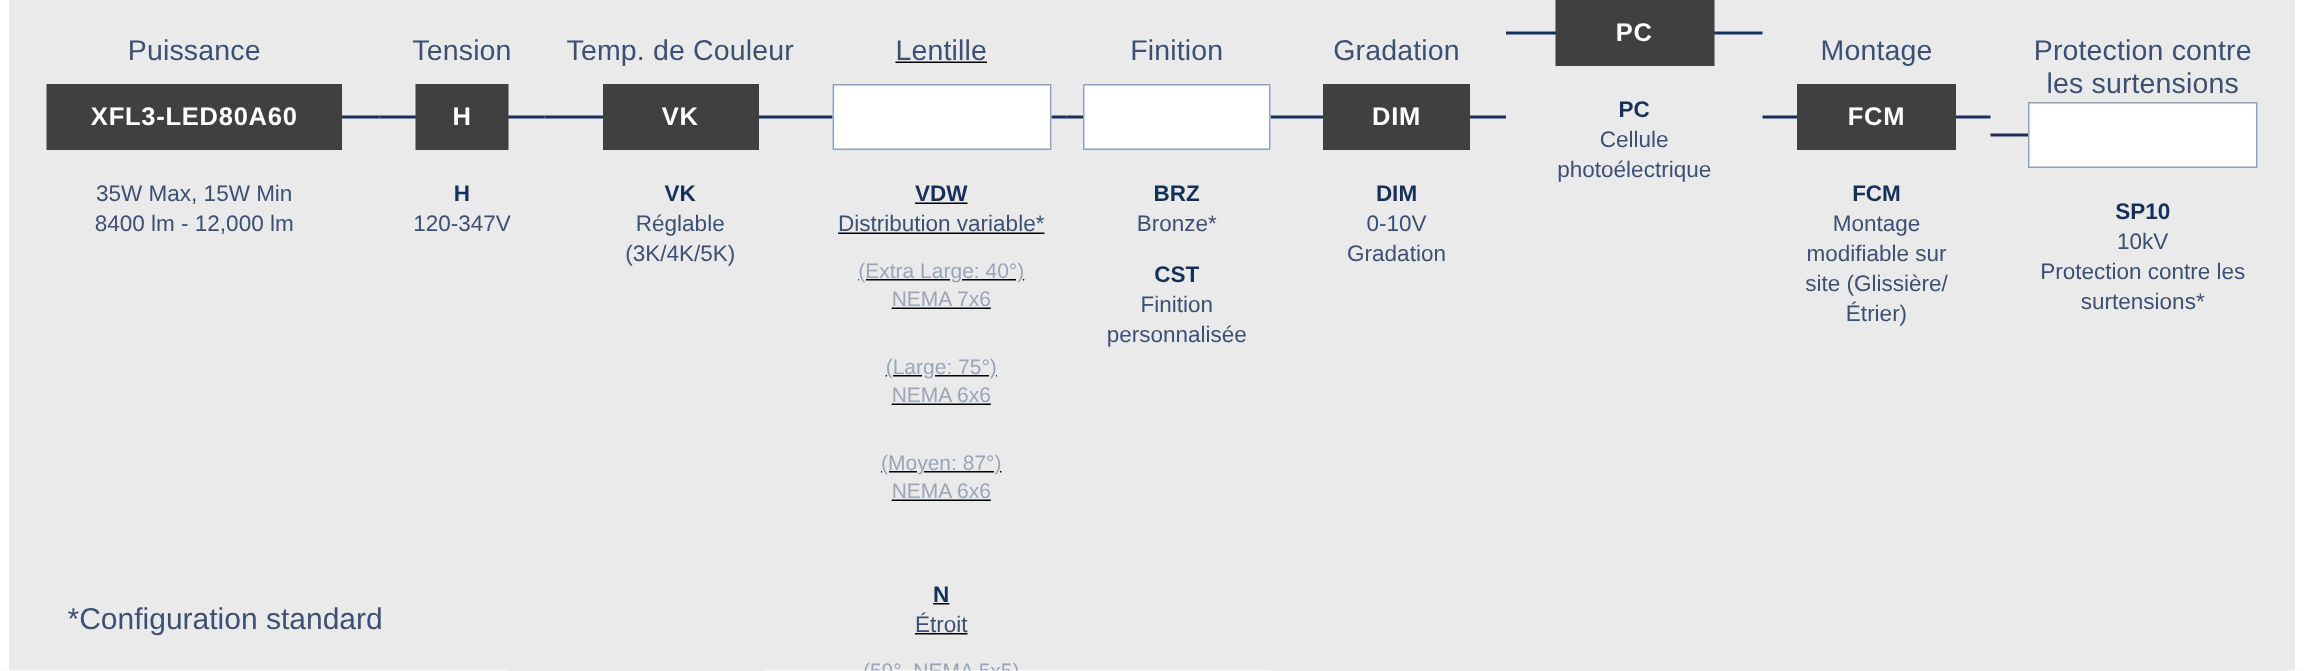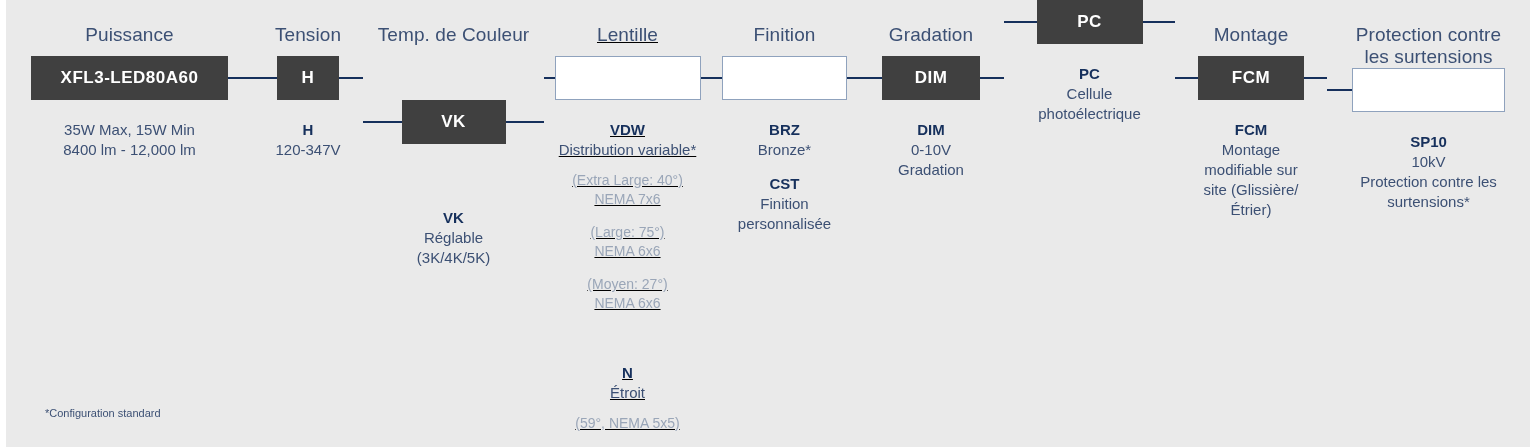--- a/index.html
+++ b/index.html
@@ -125,29 +125,29 @@
     line-height: 20px;
     white-space: pre-line;
   }
   .opt-sub {
     font-size: 14px;
     color: #9aa6b8;
     line-height: 19px;
     white-space: pre-line;
     margin-top: 11px;
   }
-  .opt-sub.tight { margin-top: 0; }
+  .opt-sub.tight { margin-top: 12px; }
 
   .spacer-n { height: 36px; }
 
   .footnote {
     position: absolute;
     left: 39px;
     top: 403px;
-    font-size: 11px;
+    font-size: 20px;
     color: #3c5074;
     line-height: 20px;
   }
 </style>
 </head>
 <body>
 
 <div id="config-diagram">
   <div class="columns">
       <div class="column" style="width: 247px;">
@@ -170,21 +170,21 @@
           <span class="connector right"></span>
           <div class="code-box filled" style="width: 62px;">H</div>
         </div>
         <div class="options">
           <div class="option">
             <div class="opt-code">H</div>
             <div class="opt-desc">120-347V</div>
           </div>
         </div>
       </div>
-      <div class="column" style="width: 181px; gap: 44px;">
+      <div class="column" style="width: 181px;">
         <div class="col-header">Temp. de Couleur</div>
         <div class="box-row">
           <span class="connector left"></span>
           <span class="connector right"></span>
           <div class="code-box filled" style="width: 104px;">VK</div>
         </div>
         <div class="options">
           <div class="option">
             <div class="opt-code">VK</div>
             <div class="opt-desc">Réglable
@@ -204,21 +204,21 @@
             <div class="opt-code">VDW</div>
             <div class="opt-desc">Distribution variable*</div>
             <div class="opt-sub">(Extra Large: 40°)
 NEMA 7x6</div>
           </div>
           <div class="option">
             <div class="opt-sub tight">(Large: 75°)
 NEMA 6x6</div>
           </div>
           <div class="option">
-            <div class="opt-sub tight">(Moyen: 27°)
+            <div class="opt-sub tight">(Moyen: 87°)
 NEMA 6x6</div>
           </div>
           <div class="spacer-n"></div>
           <div class="option">
             <div class="opt-code">N</div>
             <div class="opt-desc">Étroit</div>
             <div class="opt-sub">(59°, NEMA 5x5)</div>
           </div>
         </div>
       </div>

